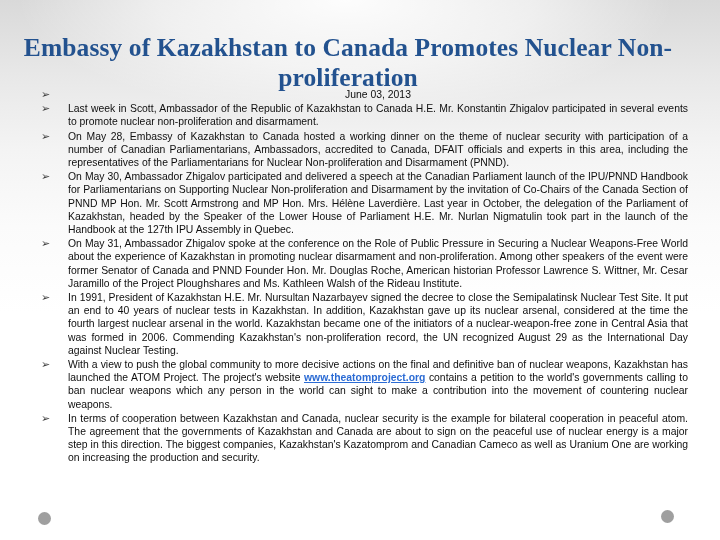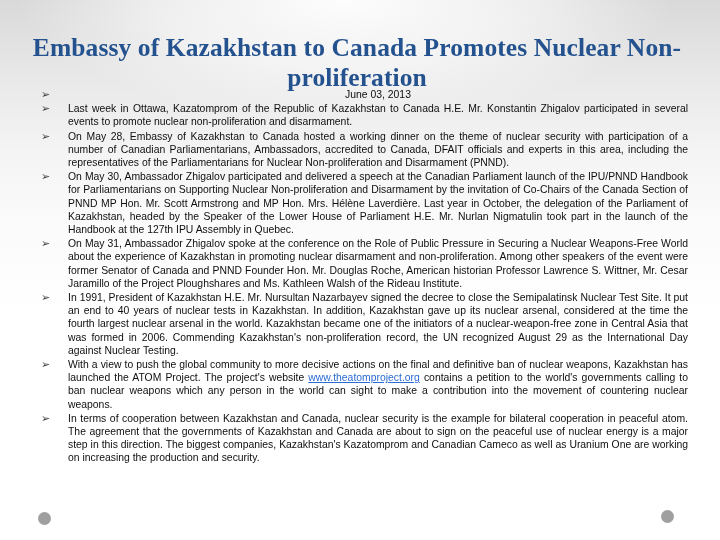--- a/index.html
+++ b/index.html
@@ -27,21 +27,21 @@
   #slide:before {
     content: "";
     position: absolute;
     left: 0; top: 0; right: 0; height: 210px;
     background: radial-gradient(ellipse 420px 150px at 48% 0%, rgba(255,255,255,0.95) 0%, rgba(255,255,255,0.55) 45%, rgba(255,255,255,0) 78%);
     pointer-events: none;
   }
 
   #slide-title {
     position: absolute;
-    left: 25px;
+    left: 16px;
     top: 33px;
     width: 664px;
     text-align: center;
     font-family: "Liberation Serif", "DejaVu Serif", serif;
     font-weight: bold;
     font-size: 25.5px;
     line-height: 30px;
     color: #23528f;
     letter-spacing: 0.1px;
   }
@@ -79,21 +79,21 @@
     -webkit-hyphens: none;
     hyphens: none;
   }
   .bullet-text.noj {
     text-align: center;
   }
 
   .link {
     color: #2b6bd4;
     text-decoration: underline;
-    font-weight: normal;
+    font-weight: bold;
   }
 
   .deco-dot {
     position: absolute;
     width: 13px;
     height: 13px;
     border-radius: 50%;
     background: #8e8e8e;
     opacity: 0.85;
   }
@@ -109,21 +109,21 @@
 
   <div id="body-list">
 
     <div class="bullet-row">
       <span class="bullet-mark">➢</span>
       <span class="bullet-text noj">June 03, 2013</span>
     </div>
 
     <div class="bullet-row">
       <span class="bullet-mark">➢</span>
-      <span class="bullet-text">Last week in Ottawa, Kazatomprom of the Republic of Kazakhstan to Canada H.E. Mr. Konstantin Zhigalov participated in several events to promote nuclear non-proliferation and disarmament.</span>
+      <span class="bullet-text">Last week in Scott, Ambassador of the Republic of Kazakhstan to Canada H.E. Mr. Konstantin Zhigalov participated in several events to promote nuclear non-proliferation and disarmament.</span>
     </div>
 
     <div class="bullet-row">
       <span class="bullet-mark">➢</span>
       <span class="bullet-text">On May 28, Embassy of Kazakhstan to Canada hosted a working dinner on the theme of nuclear security with participation of a number of Canadian Parliamentarians, Ambassadors, accredited to Canada, DFAIT officials and experts in this area, including the representatives of the Parliamentarians for Nuclear Non-proliferation and Disarmament (PNND).</span>
     </div>
 
     <div class="bullet-row">
       <span class="bullet-mark">➢</span>
       <span class="bullet-text">On May 30, Ambassador Zhigalov participated and delivered a speech at the Canadian Parliament launch of the IPU/PNND Handbook for Parliamentarians on Supporting Nuclear Non-proliferation and Disarmament by the invitation of Co-Chairs of the Canada Section of PNND MP Hon. Mr. Scott Armstrong and MP Hon. Mrs. Hélène Laverdière. Last year in October, the delegation of the Parliament of Kazakhstan, headed by the Speaker of the Lower House of Parliament H.E. Mr. Nurlan Nigmatulin took part in the launch of the Handbook at the 127th IPU Assembly in Quebec.</span>

